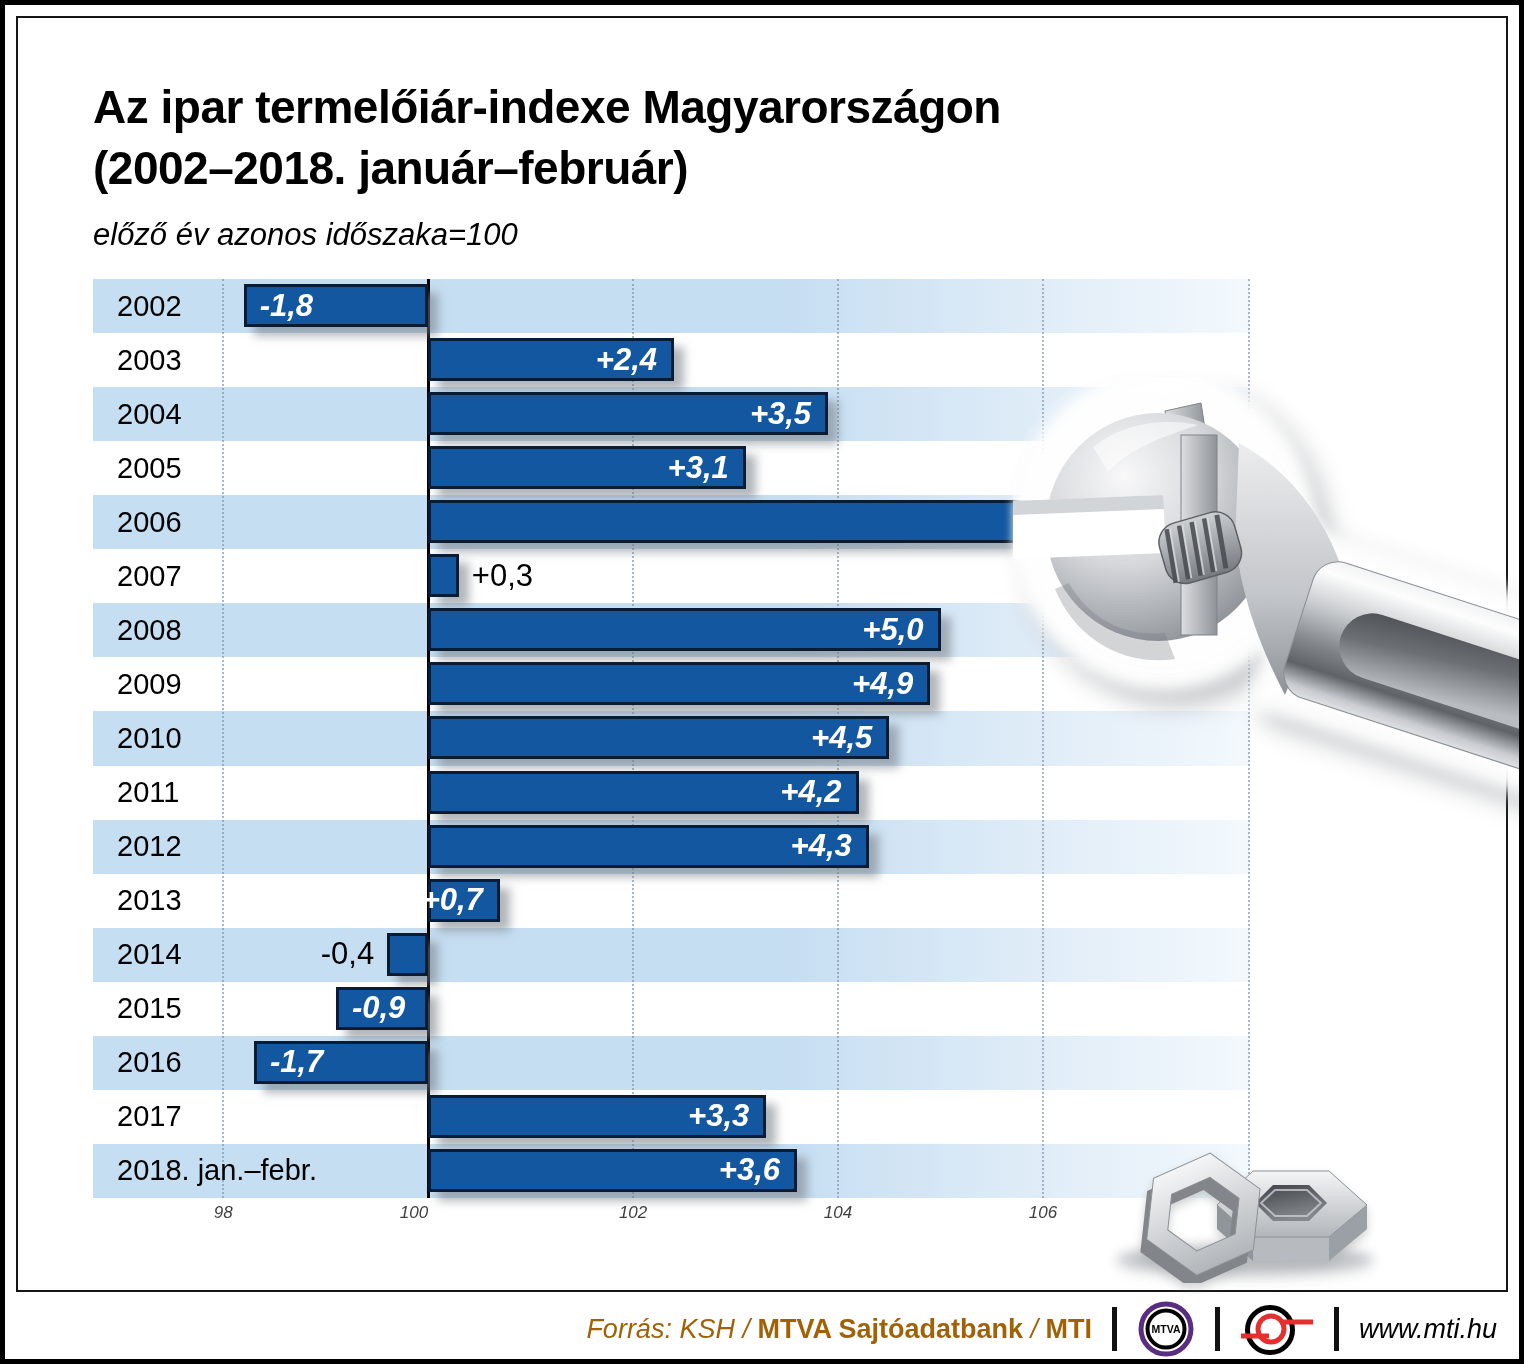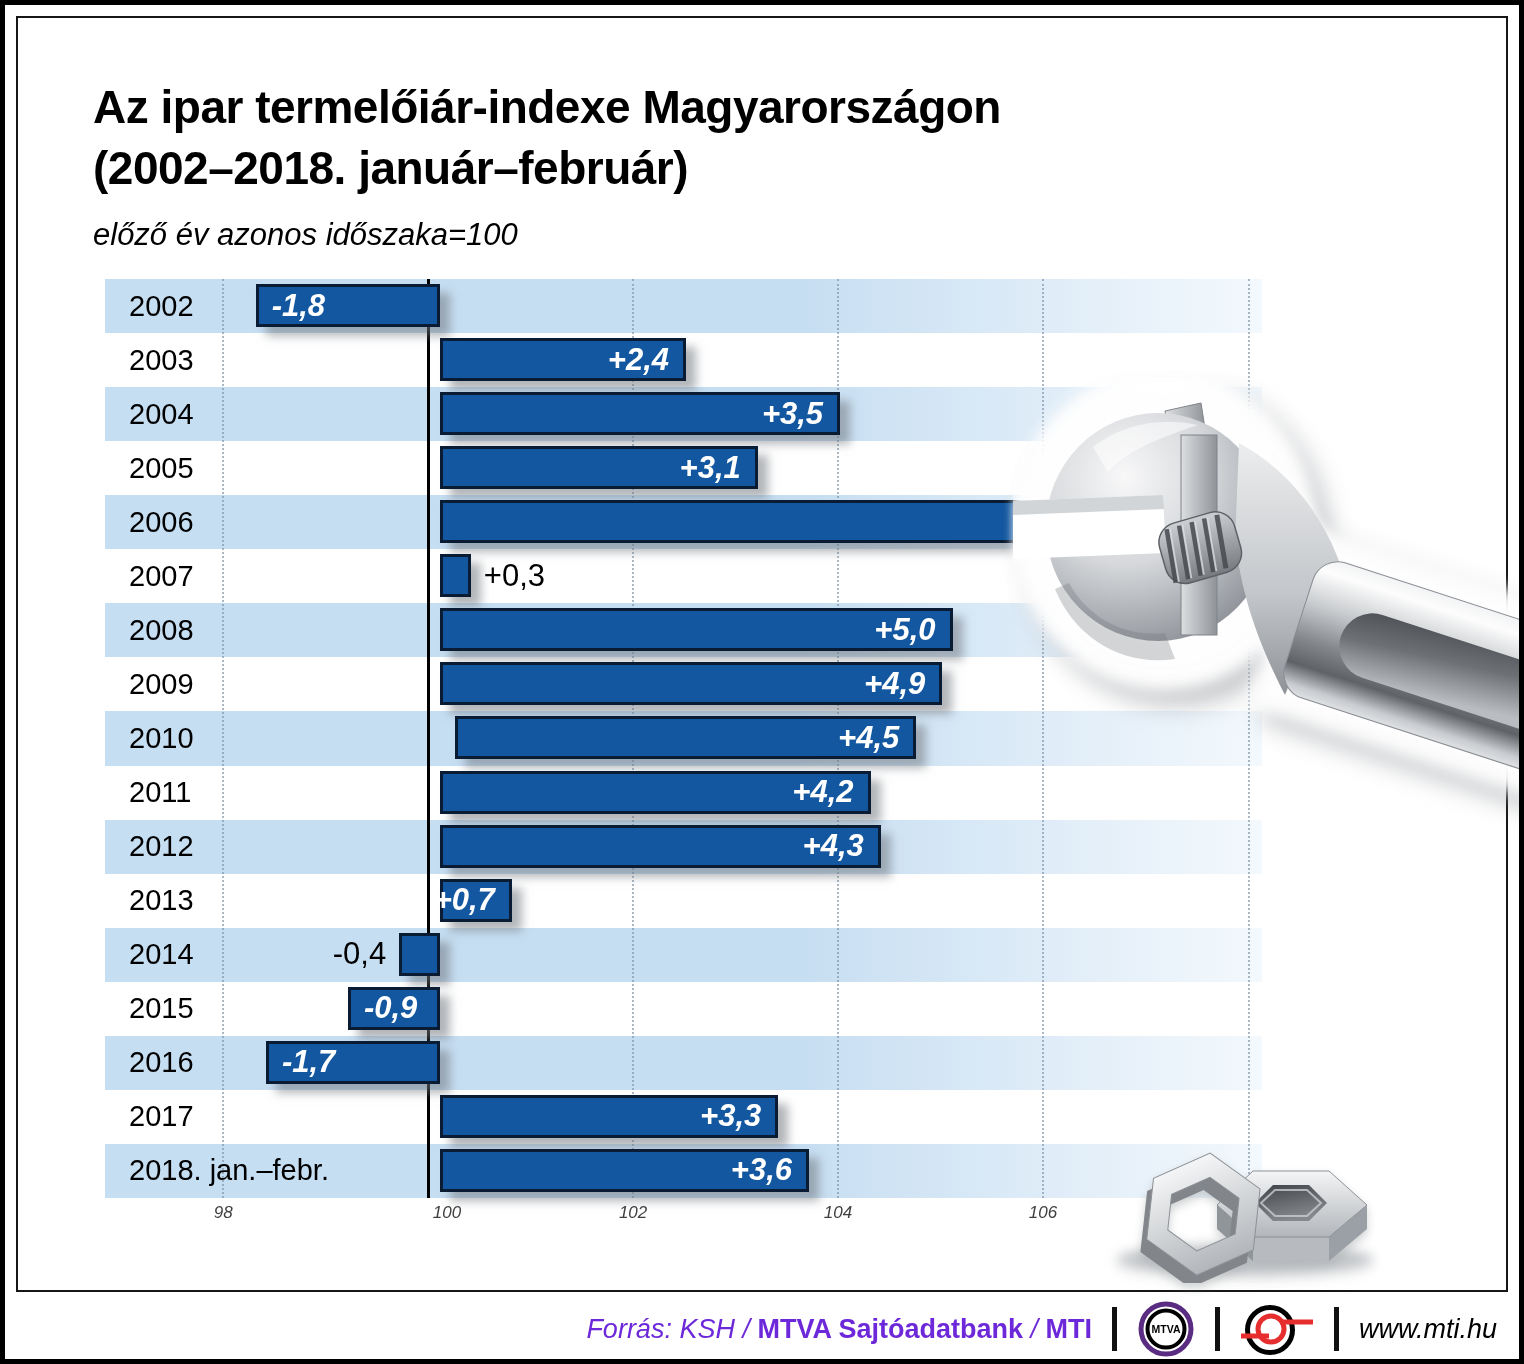--- a/index.html
+++ b/index.html
@@ -17,21 +17,21 @@
     position:absolute;left:88px;top:72px;z-index:2;
     font-size:46px;font-weight:700;color:#000;line-height:1.32;letter-spacing:-.5px;
   }
   .subtitle{
     position:absolute;left:88px;top:212px;z-index:2;
     font-size:31px;font-style:italic;color:#000;
   }
   .chart{
     position:absolute;left:88px;top:274px;width:1157px;height:919px;z-index:2;
   }
-  .row{position:absolute;left:12px;width:100%;}
+  .row{position:absolute;left:0;width:100%;}
   .row.stripe{background:linear-gradient(to right,#c6def2 0%,#c6def2 60%,#e9f2fa 90%,#f3f9fd 100%);}
   .year{
     position:absolute;left:24px;top:0;height:100%;display:flex;align-items:center;
     font-size:29px;color:#000;z-index:8;white-space:nowrap;
   }
   .bar{
     position:absolute;top:5px;height:43px;box-sizing:border-box;
     background:#12579f;border:3px solid #0a1c33;z-index:7;
     box-shadow:10px 9px 9px rgba(115,120,128,.55);
     display:flex;align-items:center;
@@ -51,21 +51,21 @@
     font-size:17px;font-style:italic;color:#3f3f3f;
   }
   .wrench-svg{position:absolute;left:1008px;top:372px;z-index:5;
     filter:drop-shadow(0 0 5px rgba(255,255,255,.95)) drop-shadow(13px 15px 10px rgba(108,113,120,.42));}
   .nuts-svg{position:absolute;left:1100px;top:1128px;z-index:4;
     filter:drop-shadow(0 5px 5px rgba(120,125,130,.35));}
   .footer{
     position:absolute;left:16px;top:1294px;width:1492px;height:60px;z-index:3;
     display:flex;align-items:center;justify-content:flex-end;gap:20px;padding-right:16px;box-sizing:border-box;
   }
-  .source{font-size:27px;color:#6d28d9;white-space:nowrap;}
+  .source{font-size:27px;color:#a16207;white-space:nowrap;}
   .source .it{font-style:italic;font-weight:400;}
   .source .b{font-weight:700;}
   .sep{width:5px;height:44px;background:#111;}
   .website{font-size:27px;font-style:italic;color:#000;white-space:nowrap;}
 </style>
 </head>
 <body>
 
 <div class="page">
   <div class="inner-frame"></div>
@@ -125,21 +125,21 @@
         </div>
       </div>
       <div class="row" style="top: 378.412px; height: 54.0588px;">
         <span class="year">2009</span>
         <div class="bar pos" style="left: 335.11px; width: 502.152px;">
           <span class="val-in">+4,9</span>
         </div>
       </div>
       <div class="row stripe" style="top: 432.471px; height: 54.0588px;">
         <span class="year">2010</span>
-        <div class="bar pos" style="left: 335.11px; width: 461.16px; margin-left: 15px;">
+        <div class="bar pos" style="left: 335.11px; width: 461.16px;">
           <span class="val-in">+4,5</span>
         </div>
       </div>
       <div class="row" style="top: 486.529px; height: 54.0588px;">
         <span class="year">2011</span>
         <div class="bar pos" style="left: 335.11px; width: 430.416px;">
           <span class="val-in">+4,2</span>
         </div>
       </div>
       <div class="row stripe" style="top: 540.588px; height: 54.0588px;">
@@ -180,21 +180,21 @@
       <div class="row stripe" style="top: 864.941px; height: 54.0588px;">
         <span class="year">2018. jan.–febr.</span>
         <div class="bar pos" style="left: 335.11px; width: 368.928px;">
           <span class="val-in">+3,6</span>
         </div>
       </div>
       <div class="baseline" style="left: 334.11px;"></div>
     </div>
   <div class="axis-row" id="axis-row">
       <span class="tick" style="left: 130.15px;">98</span>
-      <span class="tick" style="left: 354px;">100</span>
+      <span class="tick" style="left: 321px;">100</span>
       <span class="tick" style="left: 540.07px;">102</span>
       <span class="tick" style="left: 745.03px;">104</span>
       <span class="tick" style="left: 949.99px;">106</span>
     </div>
 
   <svg class="wrench-svg" width="516" height="680" viewBox="0 0 516 680">
     <defs>
       <radialGradient id="rgHead" cx="35%" cy="28%" r="85%">
         <stop offset="0" stop-color="#f8f8f9"></stop>
           <stop offset="0.45" stop-color="#d6d8db"></stop>

